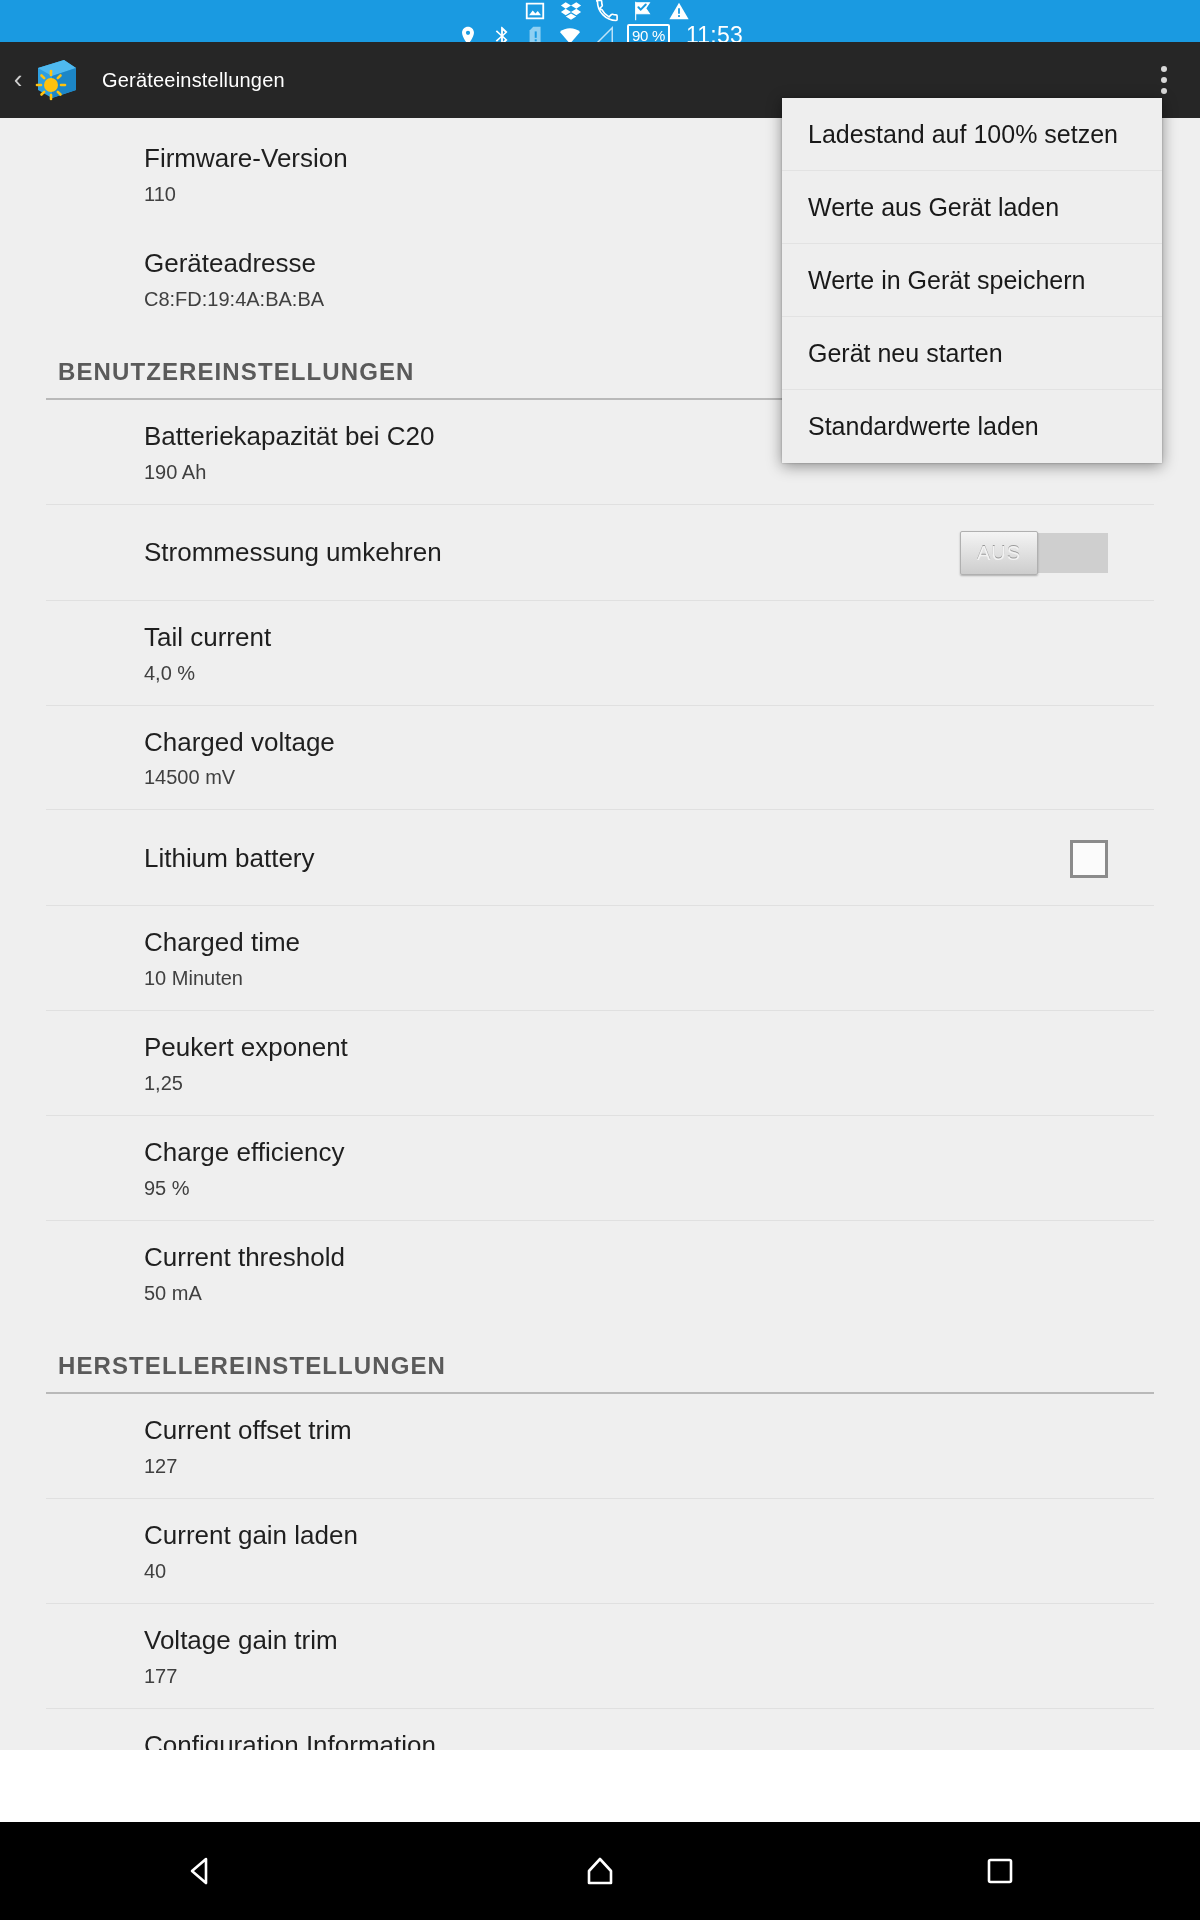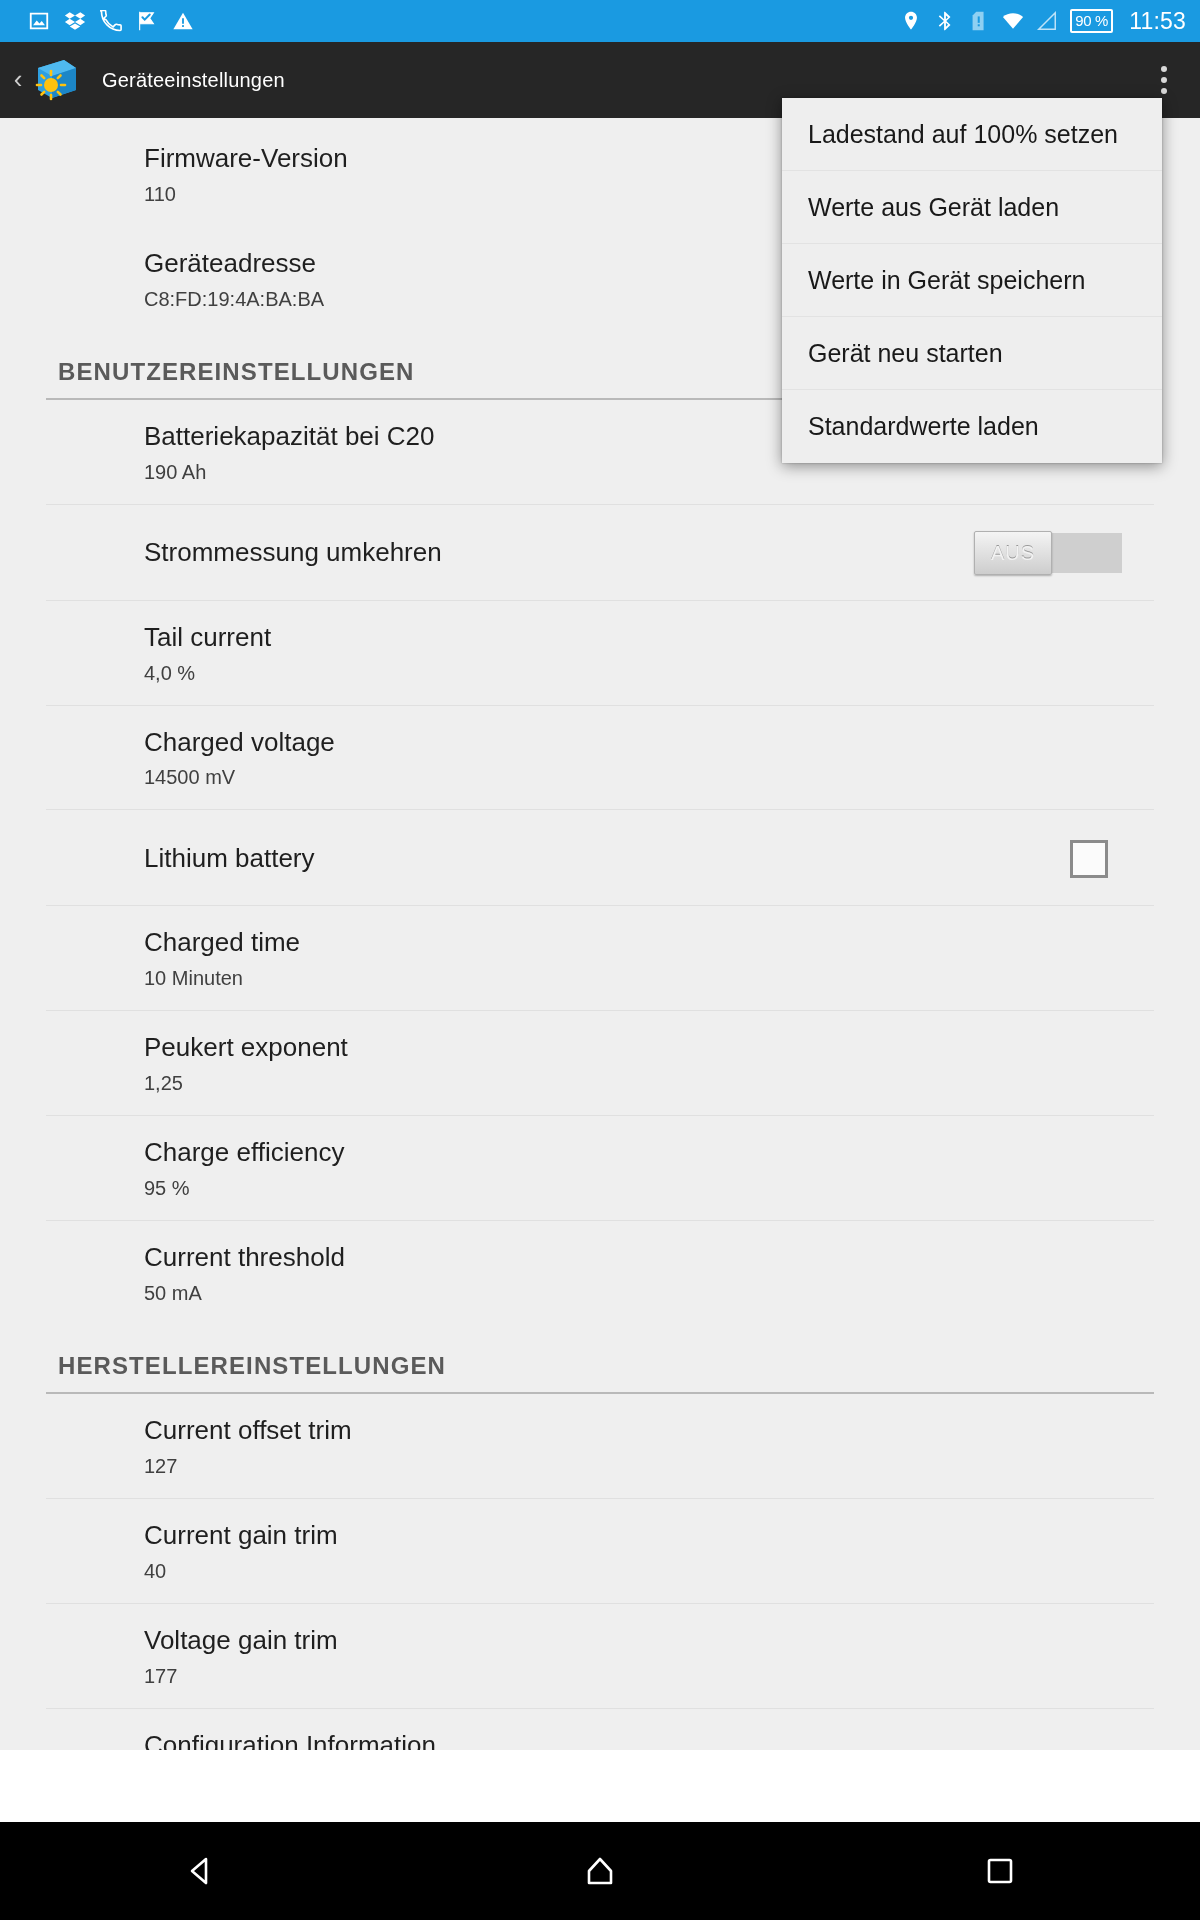--- a/index.html
+++ b/index.html
@@ -8,21 +8,21 @@
     font-family:"Liberation Sans", sans-serif;
     background:#efefef;
     overflow:hidden;
   }
   #screen { position:relative; width:1200px; height:1920px; background:#efefef; }
 
   
   .statusbar {
     height:42px; background:#1a9ae1;
     display:flex; align-items:center;
-    padding:0 14px; color:#ffffff;
+    padding:0 14px; color:#ffffff;flex-direction:column;
   }
   .sb-left { display:flex; align-items:center; gap:14px; margin-left:14px; }
   .sb-spacer { flex:1; }
   .sb-right { display:flex; align-items:center; gap:12px; }
   .sb-icon { width:22px; height:22px; display:block; }
   .sb-icon svg { width:100%; height:100%; display:block; fill:#fff; }
   .batt {
     border:2px solid #fff; border-radius:2px;
     font-size:15px; line-height:1; padding:2px 3px 3px 3px;
     font-weight:400; letter-spacing:-0.3px;
@@ -71,21 +71,21 @@
   .section-head {
     padding:26px 0 12px 58px;
     font-size:24px; font-weight:700; color:#5a5a5a;
     letter-spacing:1.1px;
   }
   .section-rule { height:2px; background:#b9b9b9; margin:0 46px 0 46px; }
 
   
   .switch {
     width:148px; height:40px; background:#cfcfcf; position:relative;
-    margin-right:32px; flex:0 0 auto;
+    margin-right:46px; flex:0 0 auto;
   }
   .switch .thumb {
     position:absolute; left:0; top:-2px; width:78px; height:44px;
     background:linear-gradient(#f4f4f4,#cdcdcd);
     border:1px solid #b0b0b0; border-radius:2px;
     display:flex; align-items:center; justify-content:center;
     box-shadow:0 1px 2px rgba(0,0,0,.28);
   }
   .switch .thumb span { font-size:20px; color:#f2f2f2; letter-spacing:1px;
     text-shadow:0 -1px 0 rgba(0,0,0,.35); }
@@ -311,21 +311,21 @@
 
       <div class="row">
         <div class="row-texts">
           <div class="row-title">Current offset trim</div>
           <div class="row-sub">127</div>
         </div>
       </div>
 
       <div class="row">
         <div class="row-texts">
-          <div class="row-title">Current gain trim</div>
+          <div class="row-title">Current gain laden</div>
           <div class="row-sub">40</div>
         </div>
       </div>
 
       <div class="row">
         <div class="row-texts">
           <div class="row-title">Voltage gain trim</div>
           <div class="row-sub">177</div>
         </div>
       </div>

